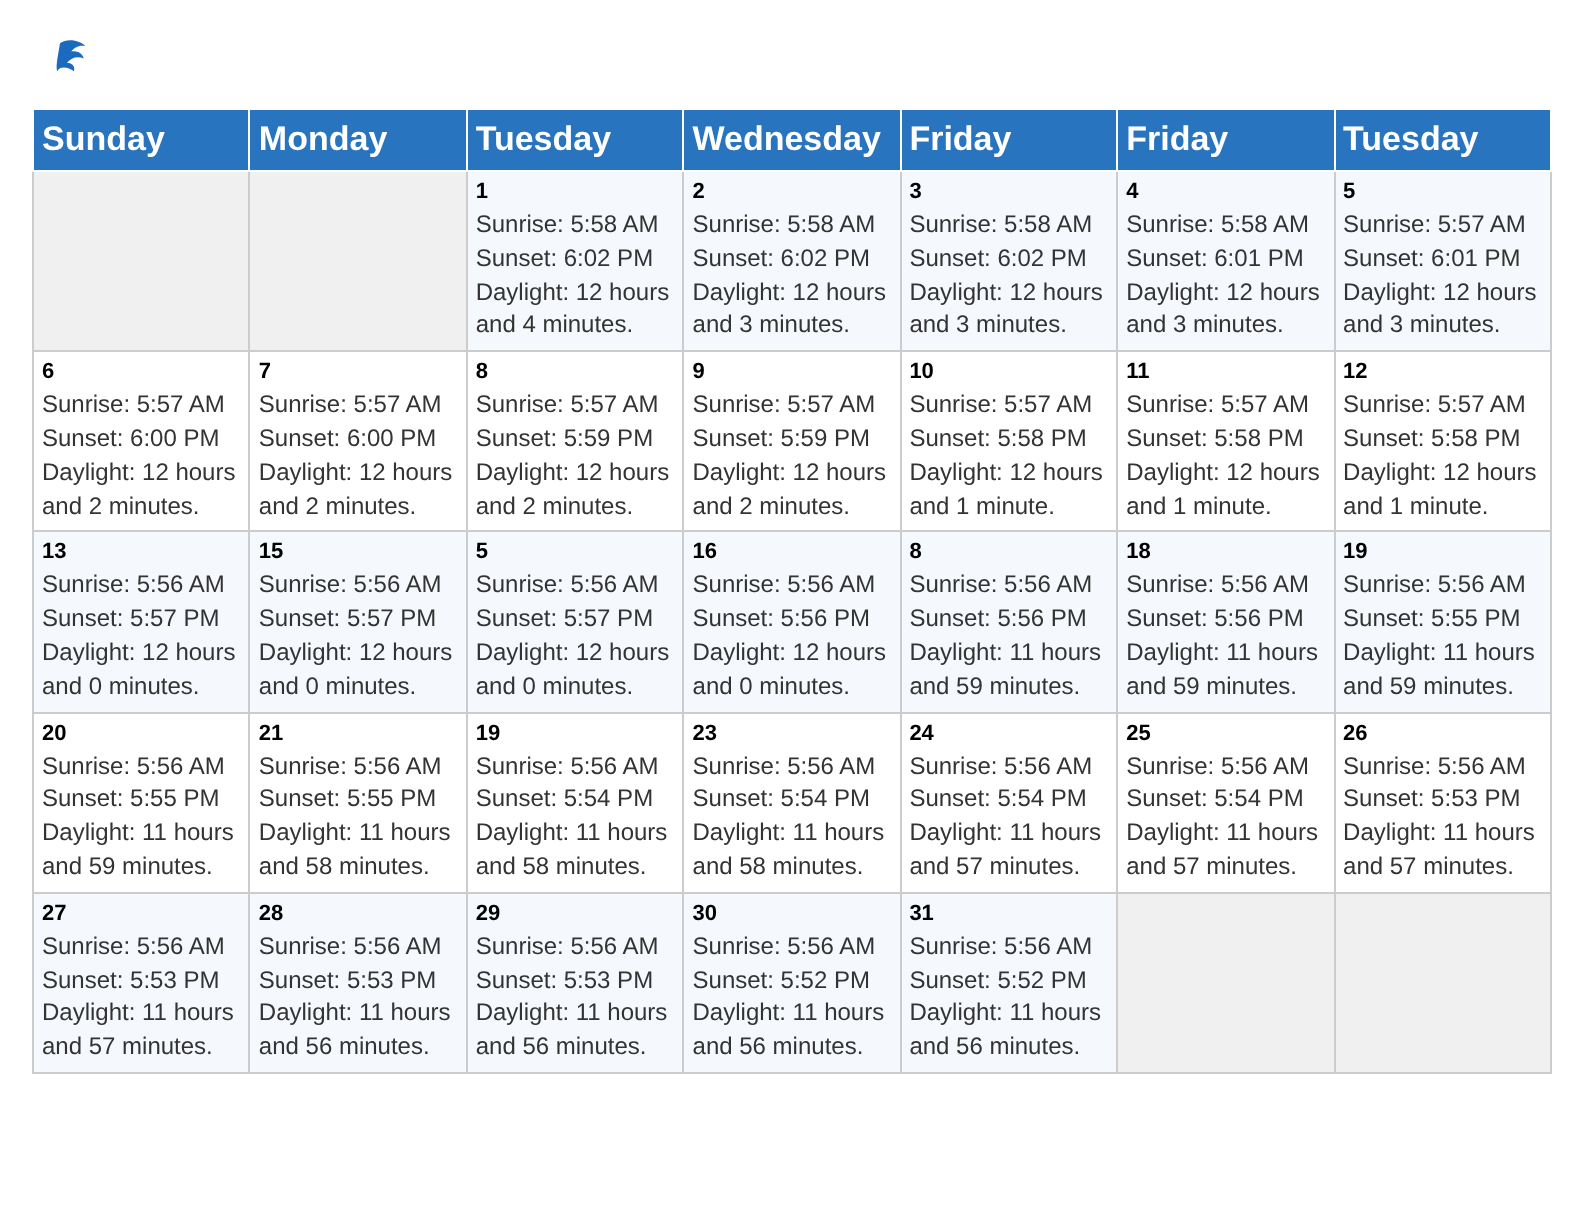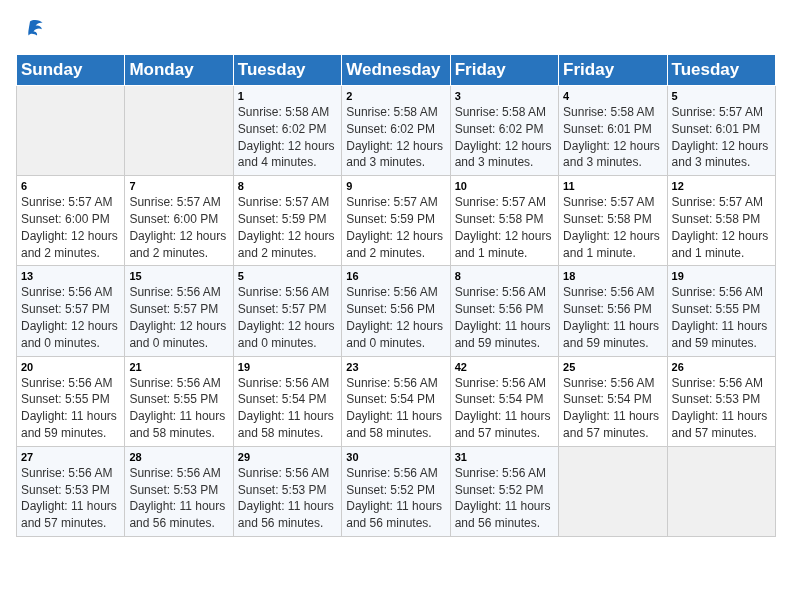--- a/index.html
+++ b/index.html
@@ -287,21 +287,21 @@
 and 58 minutes.</div>
         </td>
         <td>
           <span class="day-num">23</span>
           <div class="day-info" style="white-space: pre-line;">Sunrise: 5:56 AM
 Sunset: 5:54 PM
 Daylight: 11 hours
 and 58 minutes.</div>
         </td>
         <td>
-          <span class="day-num">42</span>
+          <span class="day-num">24</span>
           <div class="day-info" style="white-space: pre-line;">Sunrise: 5:56 AM
 Sunset: 5:54 PM
 Daylight: 11 hours
 and 57 minutes.</div>
         </td>
         <td>
           <span class="day-num">25</span>
           <div class="day-info" style="white-space: pre-line;">Sunrise: 5:56 AM
 Sunset: 5:54 PM
 Daylight: 11 hours

